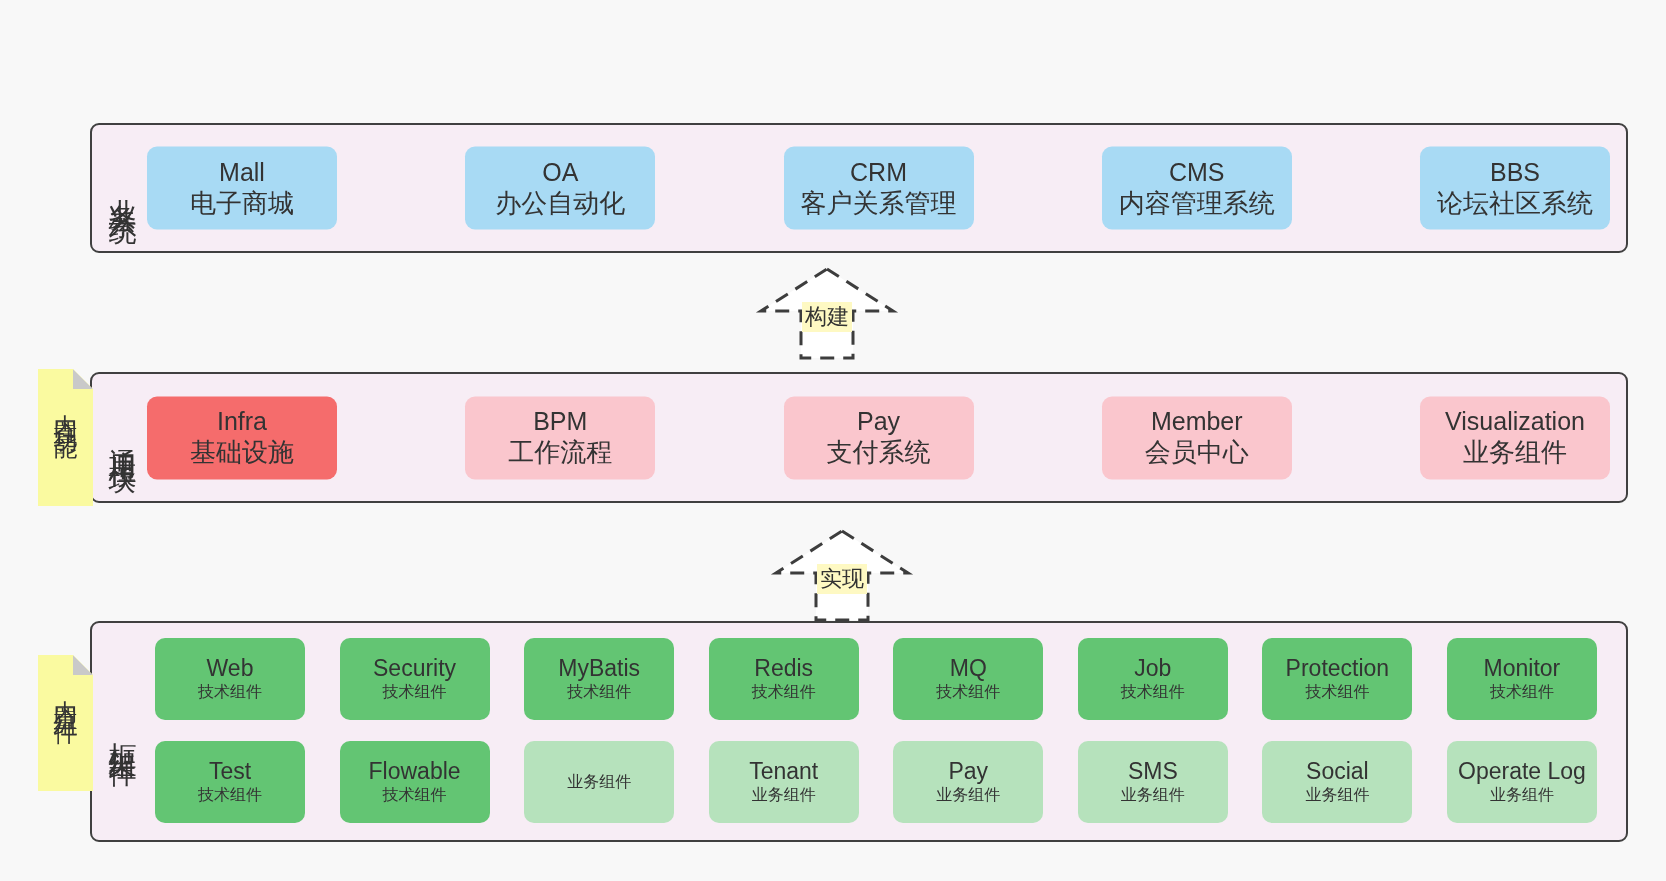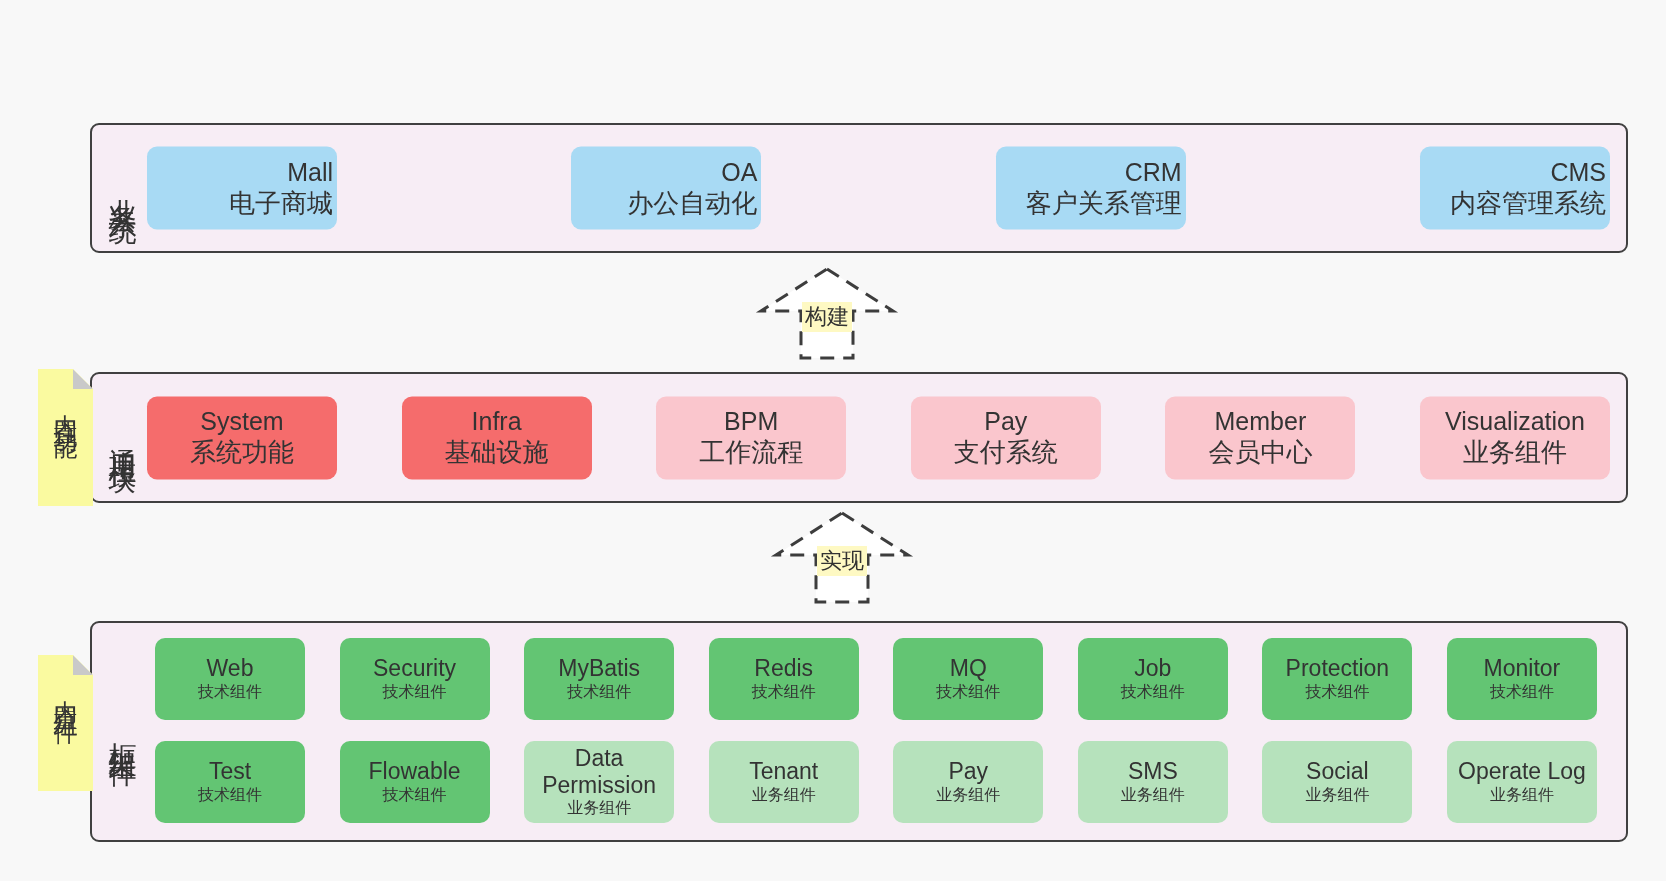--- a/index.html
+++ b/index.html
@@ -38,21 +38,21 @@
     border-radius:10px;display:flex;flex-direction:column;
     align-items:center;justify-content:center;text-align:center;
     color:#333;box-sizing:border-box;padding:2px 4px;
   }
   .box.wide{width:190px;height:83px;}
   .box.narrow{width:150px;height:82px;}
   .box .name{font-size:25px;line-height:1.2;}
   .box .desc{font-size:26px;line-height:1.3;}
   .box.narrow .name{font-size:23px;line-height:1.15;}
   .box.narrow .desc{font-size:16px;line-height:1.3;}
-  .blue{background:var(--blue,#a8daf4);align-items:flex-end;}
+  .blue{background:var(--blue,#a8daf4);}
   .red{background:var(--red,#f56c6c);}
   .pink{background:var(--pink,#fac6cd);}
   .gdark{background:var(--green_dark,#63c573);}
   .glight{background:var(--green_light,#b6e2bc);}
 
   .tag{
     position:absolute;left:38px;width:55px;z-index:3;
     background:var(--yellow,#fafaa0);
     clip-path:polygon(0 0,calc(100% - 20px) 0,100% 20px,100% 100%,0 100%);
   }
@@ -64,21 +64,21 @@
     clip-path:polygon(0 0,100% 100%,0 100%);
   }
   .tag .v-text{
     position:absolute;top:26px;left:50%;transform:translateX(-50%);
     writing-mode:vertical-rl;text-orientation:upright;
     font-size:24px;letter-spacing:7px;color:#333;white-space:nowrap;
   }
 
   .arrow{position:absolute;width:150px;height:95px;z-index:2;}
   #arrow-build{left:752px;top:266px;}
-  #arrow-implement{left:767px;top:510px;}
+  #arrow-implement{left:767px;top:528px;}
   .arrow svg{display:block;width:150px;height:95px;}
   .arrow .lbl{
     position:absolute;left:50%;top:36px;transform:translateX(-50%);
     background:#fef9c3;padding:0 3px;font-size:22px;color:#333;white-space:nowrap;
   }
 </style>
 </head>
 <body>
 
 <div class="band" id="band-business">
@@ -92,39 +92,39 @@
       <span class="name">OA</span>
       <span class="desc">办公自动化</span>
     </div>
     <div class="box wide blue">
       <span class="name">CRM</span>
       <span class="desc">客户关系管理</span>
     </div>
     <div class="box wide blue">
       <span class="name">CMS</span>
       <span class="desc">内容管理系统</span>
+    </div>
+    <div class="box wide blue">
+      <span class="name">BBS</span>
+      <span class="desc">论坛社区系统</span>
     </div>
   </div>
 </div>
 
 <div class="arrow" id="arrow-build">
   <svg viewBox="0 0 150 95">
     <polygon points="75,3 141,45 101,45 101,92 49,92 49,45 9,45" fill="#ffffff" stroke="#3d3d3d" stroke-width="3" stroke-dasharray="14 9" stroke-linejoin="miter"></polygon>
   </svg>
   <div class="lbl">构建</div>
 </div>
 
 <div class="band" id="band-modules">
   <div class="side-label">通用模块</div>
   <div class="boxes">
     <div class="box wide red">
-      <span class="name">System</span>
-      <span class="desc">系统功能</span>
-    </div>
-    <div class="box wide red">
       <span class="name">Infra</span>
       <span class="desc">基础设施</span>
     </div>
     <div class="box wide pink">
       <span class="name">BPM</span>
       <span class="desc">工作流程</span>
     </div>
     <div class="box wide pink">
       <span class="name">Pay</span>
       <span class="desc">支付系统</span>
@@ -191,21 +191,20 @@
     <div class="row">
       <div class="box narrow gdark">
         <span class="name">Test</span>
         <span class="desc">技术组件</span>
       </div>
       <div class="box narrow gdark">
         <span class="name">Flowable</span>
         <span class="desc">技术组件</span>
       </div>
       <div class="box narrow glight">
-        <span class="name">Data Permission</span>
         <span class="desc">业务组件</span>
       </div>
       <div class="box narrow glight">
         <span class="name">Tenant</span>
         <span class="desc">业务组件</span>
       </div>
       <div class="box narrow glight">
         <span class="name">Pay</span>
         <span class="desc">业务组件</span>
       </div>

